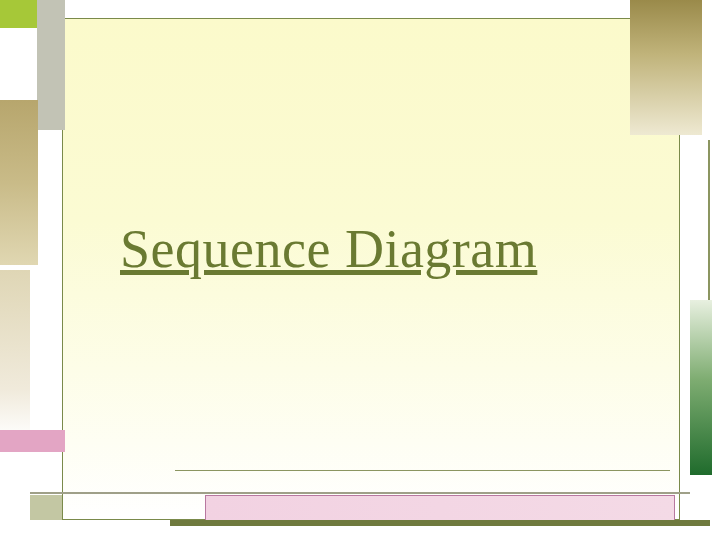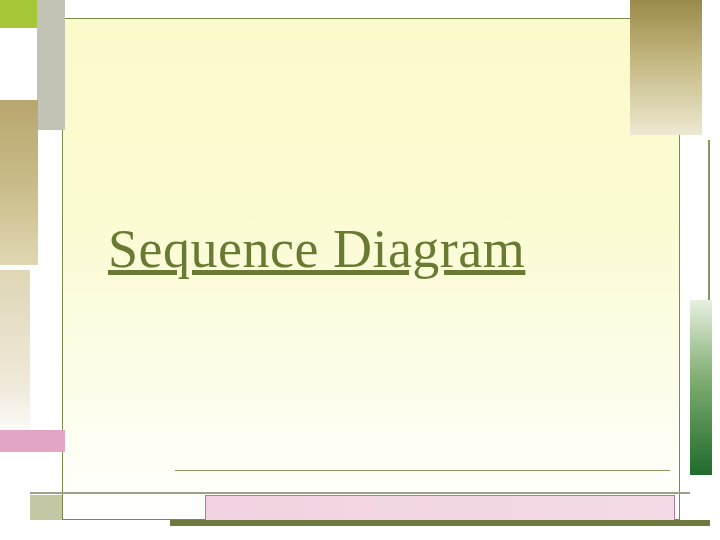--- a/index.html
+++ b/index.html
@@ -22,21 +22,21 @@
     left: 62px;
     top: 18px;
     width: 618px;
     height: 502px;
     background: linear-gradient(to bottom, #fbfacb 0%, #fbfbd3 40%, #fdfde8 70%, #ffffff 100%);
     border: 1px solid #7a8a4a;
   }
   
   .title {
     position: absolute;
-    left: 108px;
+    left: 120px;
     top: 218px;
     width: 560px;
     color: #6a7a32;
     font-size: 54px;
     font-weight: normal;
     text-decoration: underline;
     letter-spacing: 0.5px;
     white-space: nowrap;
     text-align: left;
   }

